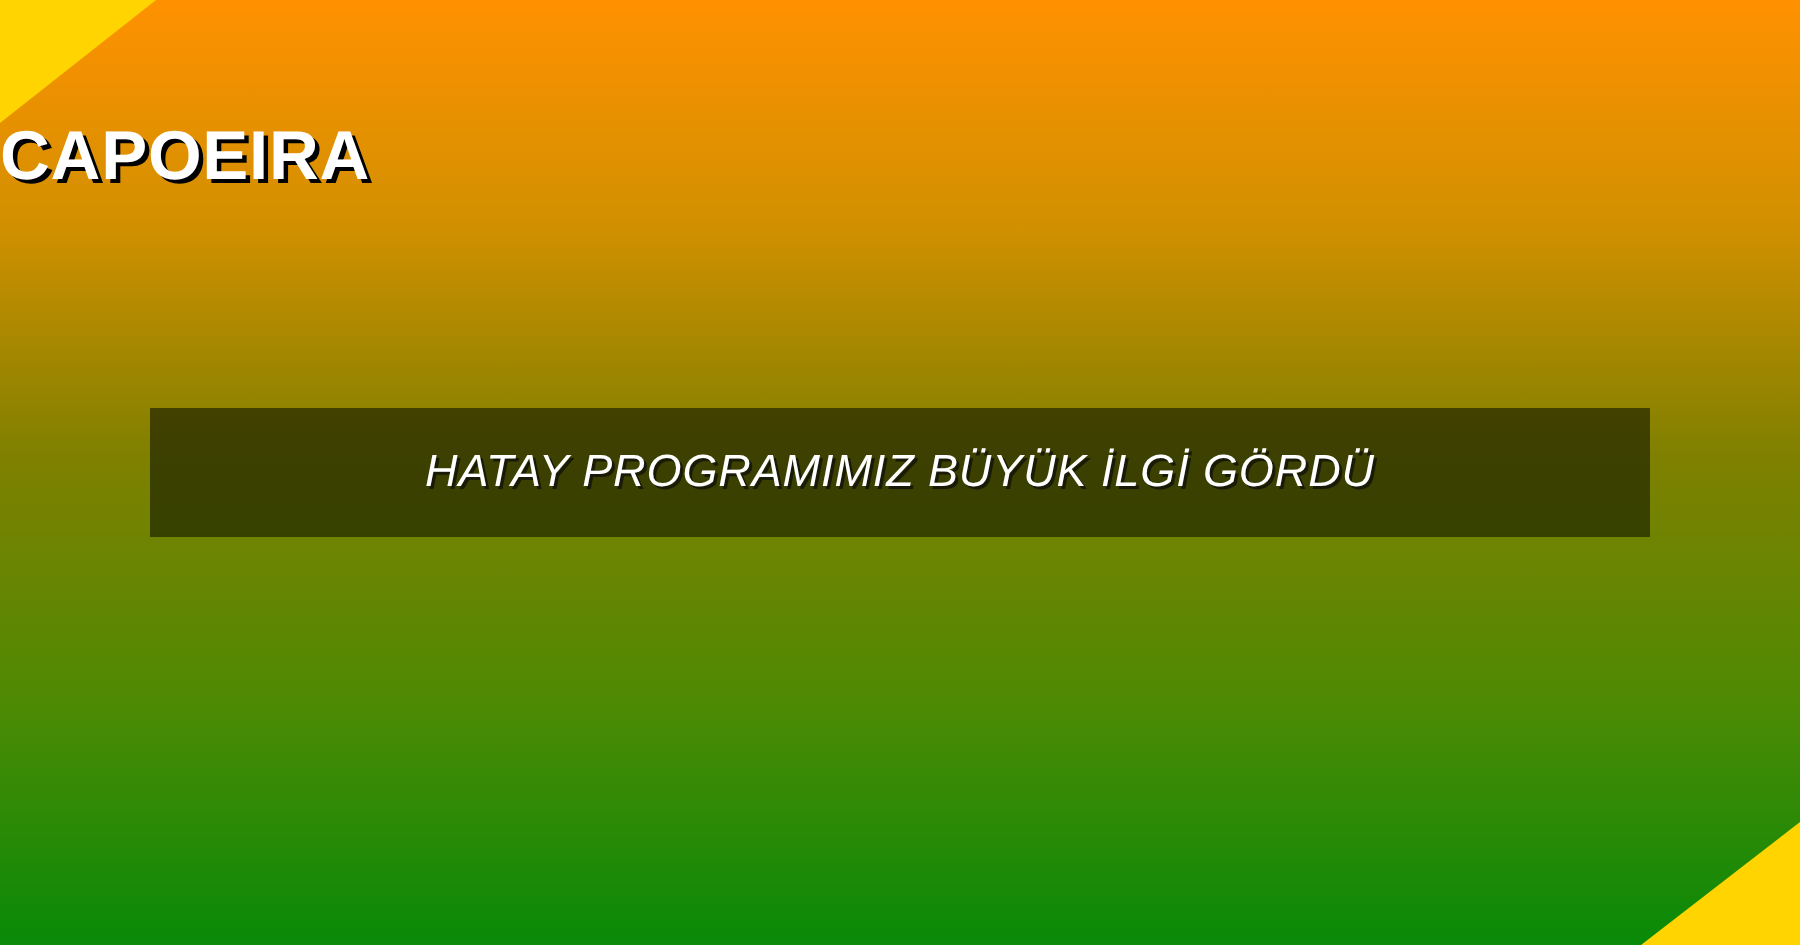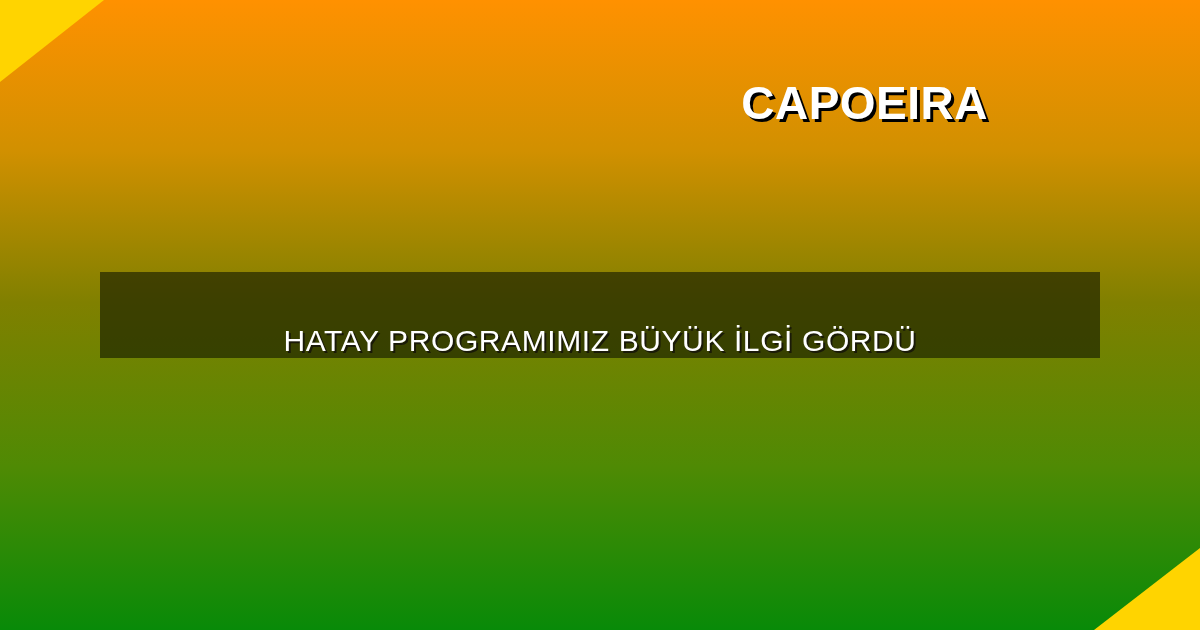--- a/index.html
+++ b/index.html
@@ -48,41 +48,42 @@
     border-bottom: 82px solid #ffd400;
     border-left: 106px solid transparent;
   }
 
   
   #banner-title {
     position: absolute;
     top: 78px;
     left: 0;
     width: 988px;
-    text-align: right;
+    text-align: left;
     font-size: 46px;
     font-weight: bold;
     line-height: 1.1;
     letter-spacing: 0.5px;
     color: #ffffff;
     text-shadow: 3px 3px 0 #000000;
     white-space: nowrap;
   }
 
   
   #subtitle-box {
     position: absolute;
     left: 100px;
     top: 272px;
     width: 1000px;
     height: 86px;
     background: rgba(20, 24, 0, 0.62);
     display: flex;
-    align-items: flex-end;
+    align-items: center;
     justify-content: center;
+    font-style: italic;
   }
 
   #subtitle-text {
     font-size: 30px;
     font-weight: normal;
     letter-spacing: 0.6px;
     color: #ffffff;
     text-shadow: 2px 2px 0 #1a1a08;
     white-space: nowrap;
     text-align: center;

